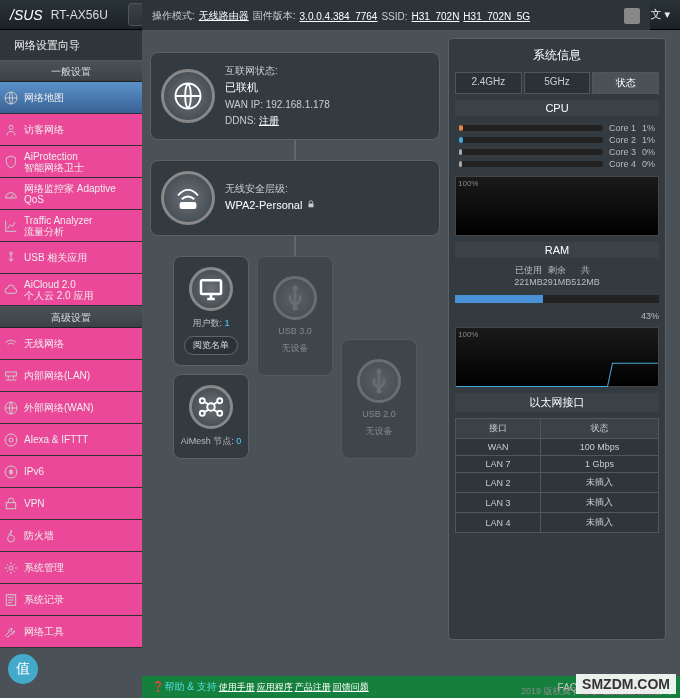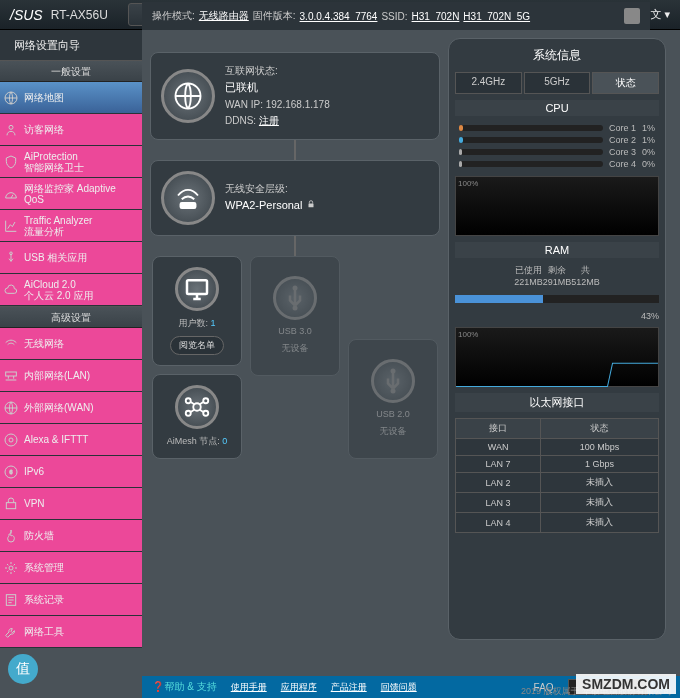--- a/index.html
+++ b/index.html
@@ -24,41 +24,41 @@
 .leftcol{width:290px;display:flex;flex-direction:column;gap:0;align-items:center}
 .card{background:#333b41;border:1px solid #5a6268;border-radius:8px;padding:10px;display:flex;align-items:center;gap:10px}
 .card.wide{width:290px}
 .bigicon{width:54px;height:54px;border-radius:50%;background:radial-gradient(#6a7278,#3a4248);border:3px solid #888;display:flex;align-items:center;justify-content:center}
 .bigicon svg{width:30px;height:30px}
 .cardtext{font-size:10px;color:#ccc;line-height:1.6}
 .cardtext .title{color:#fff;font-size:11px}
 .cardtext a{color:#fff;text-decoration:underline}
 .vline{width:2px;height:20px;background:#666}
 .row3{display:flex;gap:8px}
-.scard{width:90px;background:#333b41;border:1px solid #5a6268;border-radius:8px;padding:10px 0;display:flex;flex-direction:column;align-items:center;gap:6px;font-size:9px;color:#bbb}
+.scard{width:76px;background:#333b41;border:1px solid #5a6268;border-radius:8px;padding:10px 0;display:flex;flex-direction:column;align-items:center;gap:6px;font-size:9px;color:#bbb}
 .scard.dim{opacity:.5}
 .sbtn{background:#2a3238;border:1px solid #666;border-radius:10px;padding:2px 8px;font-size:9px;color:#ddd;cursor:pointer}
-.rightcol{width:218px;background:#333b41;border:1px solid #5a6268;border-radius:12px;padding:6px;display:flex;flex-direction:column;gap:6px}
+.rightcol{width:218px;background:#333b41;border:1px solid #5a6268;border-radius:4px;padding:6px;display:flex;flex-direction:column;gap:6px}
 .rtitle{text-align:center;font-size:12px;color:#fff;padding:2px}
 .tabs{display:flex;gap:2px}
 .tab{flex:1;background:#2a3238;text-align:center;padding:3px;font-size:10px;color:#ccc;cursor:pointer;border:1px solid #555}
 .tab.active{background:#4a5258;color:#fff}
 .sectitle{text-align:center;font-size:11px;color:#fff;background:#3a4248;padding:2px}
 .corerow{display:flex;align-items:center;gap:6px;font-size:9px;color:#bbb;padding:1px 4px}
 .corebar{flex:1;height:6px;background:#222;border-radius:3px;position:relative}
 .corebar i{position:absolute;left:0;top:0;bottom:0;border-radius:3px}
 .graph{height:60px;background:linear-gradient(#1a1a1a,#000);border:1px solid #444;position:relative}
 .graph .lbl{position:absolute;top:2px;left:2px;font-size:8px;color:#888}
 .ramrow{display:flex;justify-content:center;font-size:9px;color:#bbb;text-align:center}
 .rambar{height:8px;background:#222;position:relative;margin:2px 0}
 .rambar i{position:absolute;left:0;top:0;bottom:0;background:#4a92d8}
 .ethtable{width:100%;font-size:9px;color:#ccc;border-collapse:collapse}
 .ethtable td{border:1px solid #555;padding:3px 6px;text-align:center;background:#2e363c}
 .ethtable .hd{background:#3a4248}
-.footer{position:absolute;bottom:0;left:142px;right:0;height:22px;background:#0369a1;display:flex;align-items:center;padding:0 10px;font-size:10px;color:#5dd;gap:14px}
+.footer{position:absolute;bottom:0;left:142px;right:0;height:22px;background:#15803d;display:flex;align-items:center;padding:0 10px;font-size:10px;color:#5dd;gap:2px}
 .footer a{color:#fff;text-decoration:underline;font-size:9px}
 .copy{position:absolute;bottom:0;right:8px;font-size:9px;color:#888}
 .wm{position:absolute;bottom:4px;right:4px;font-size:14px;font-weight:bold;color:#333;background:rgba(255,255,255,.9);padding:2px 6px}
 .wm2{position:absolute;bottom:14px;left:8px;width:30px;height:30px;border-radius:50%;background:#4ac;display:flex;align-items:center;justify-content:center;font-size:14px;color:#fff}
 .lock{width:10px;height:10px;display:inline-block}
 </style>
 </head>
 <body>
 
 <div class="topbar">

